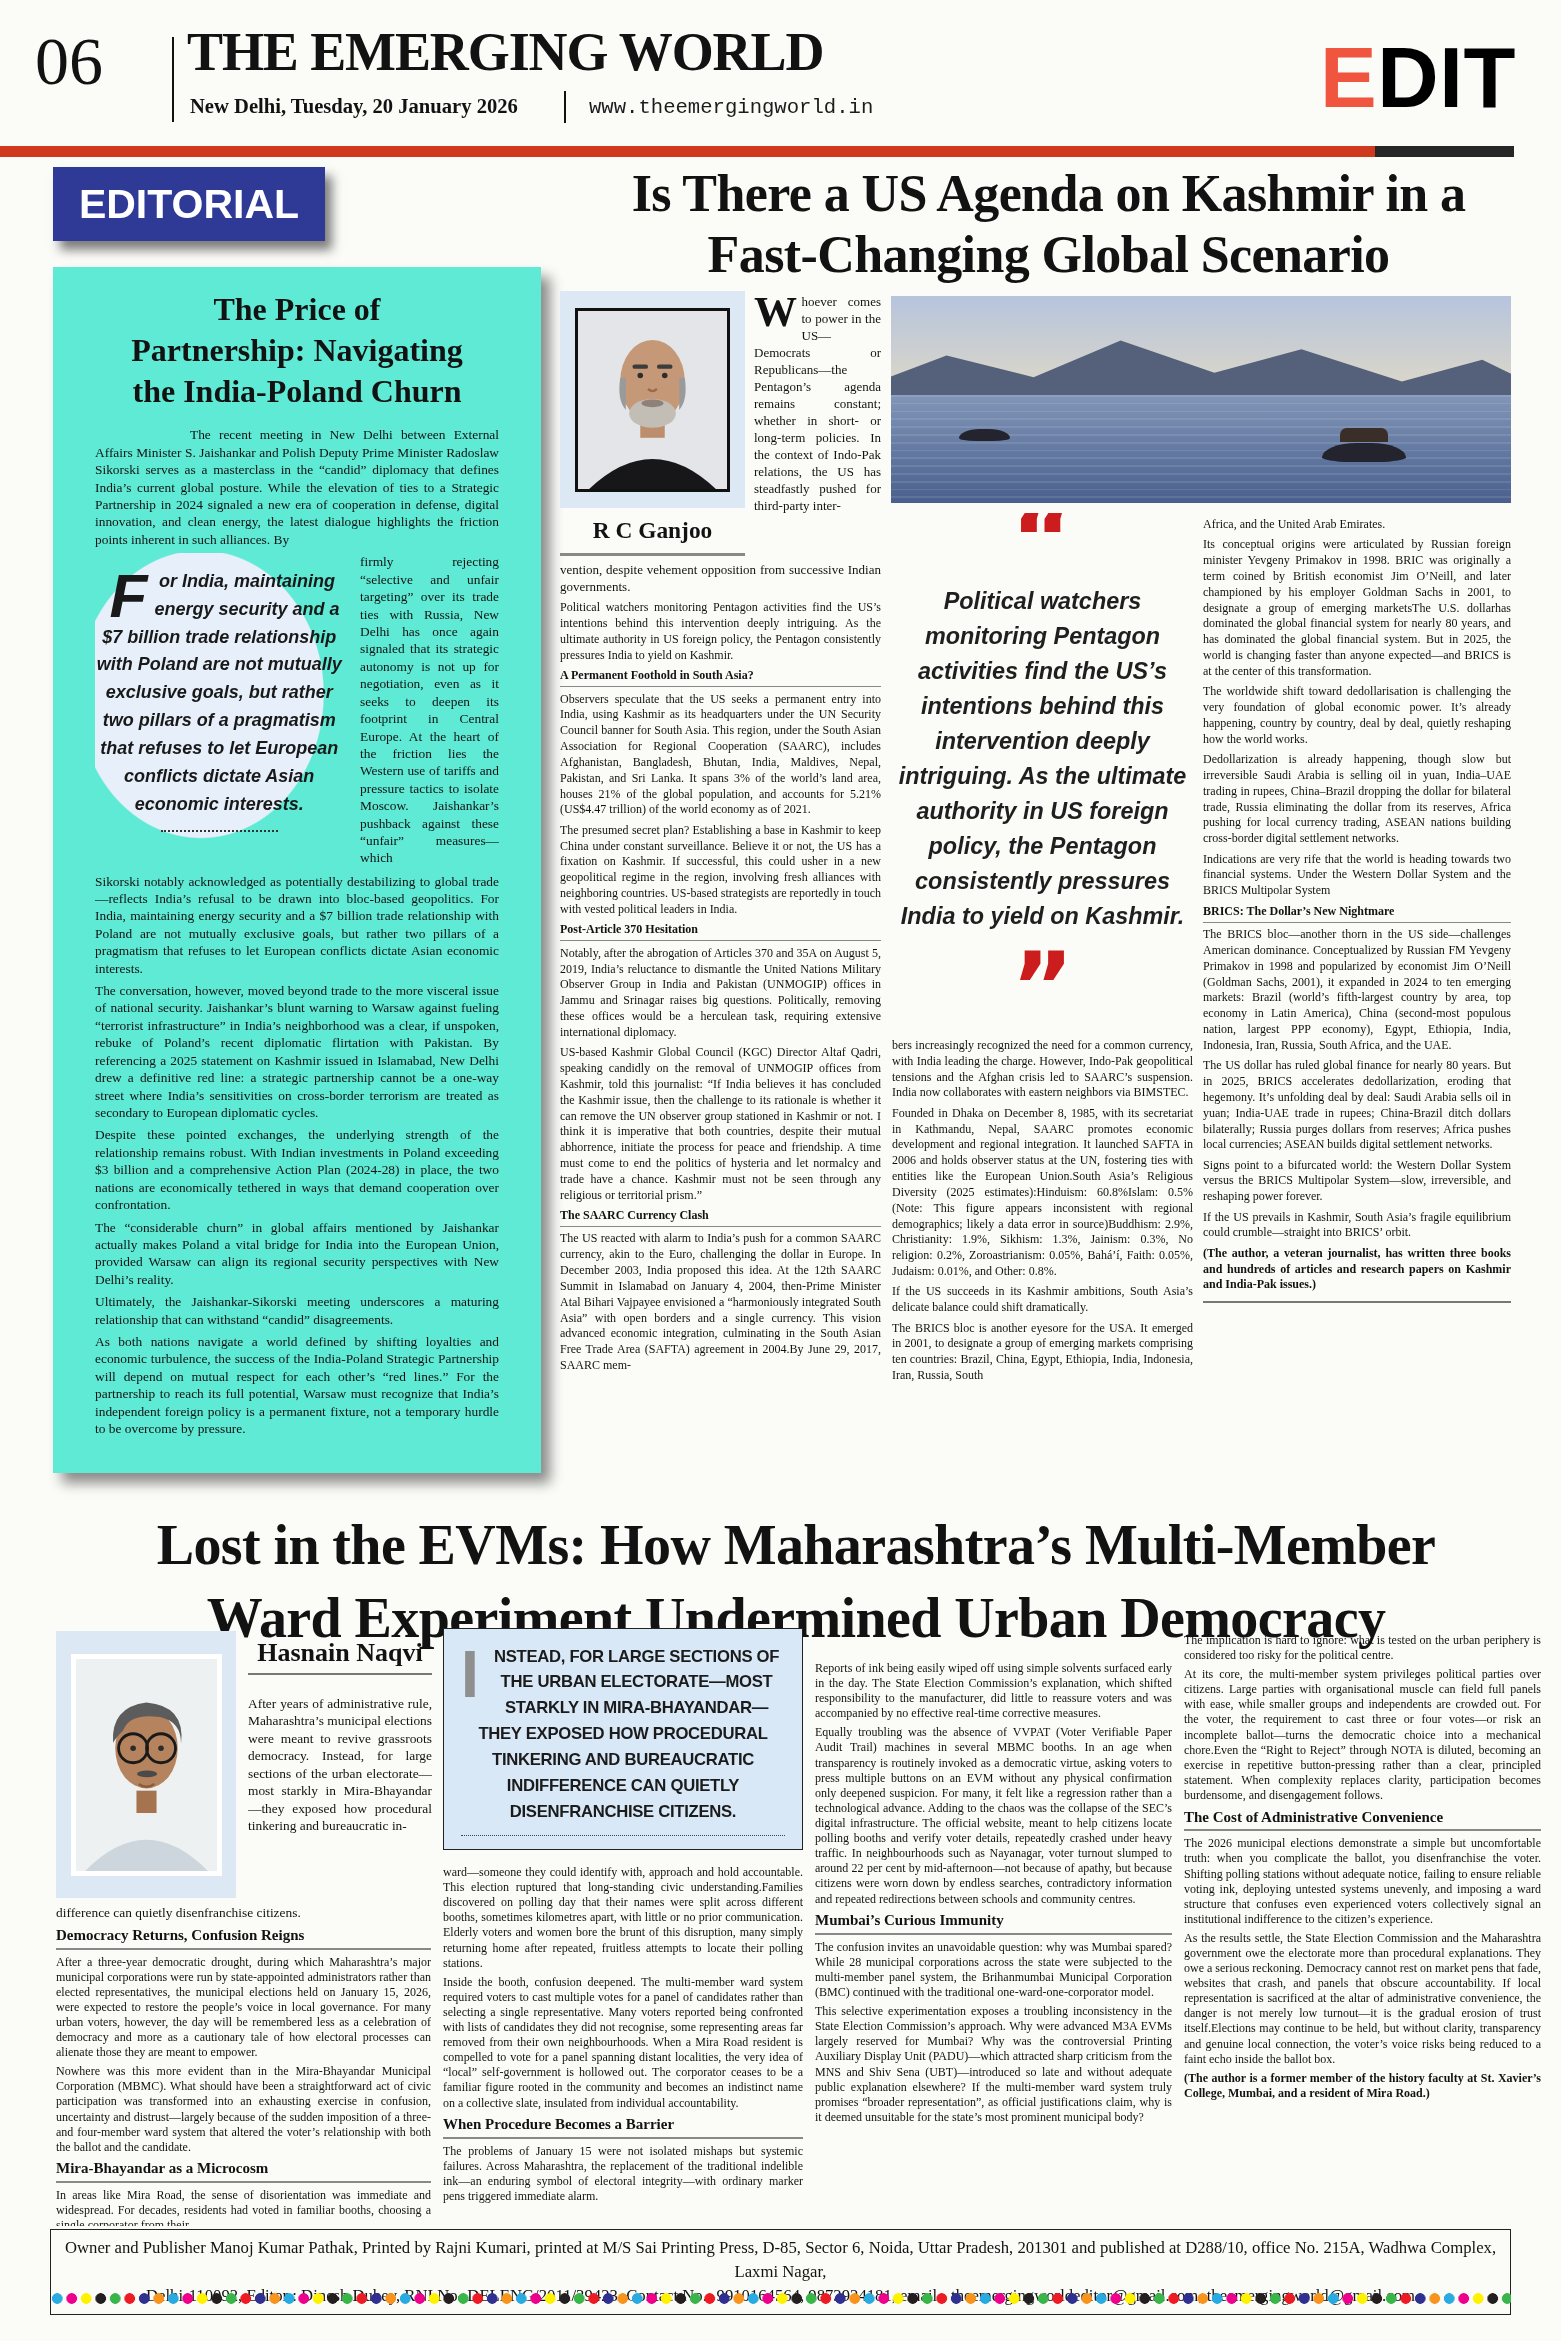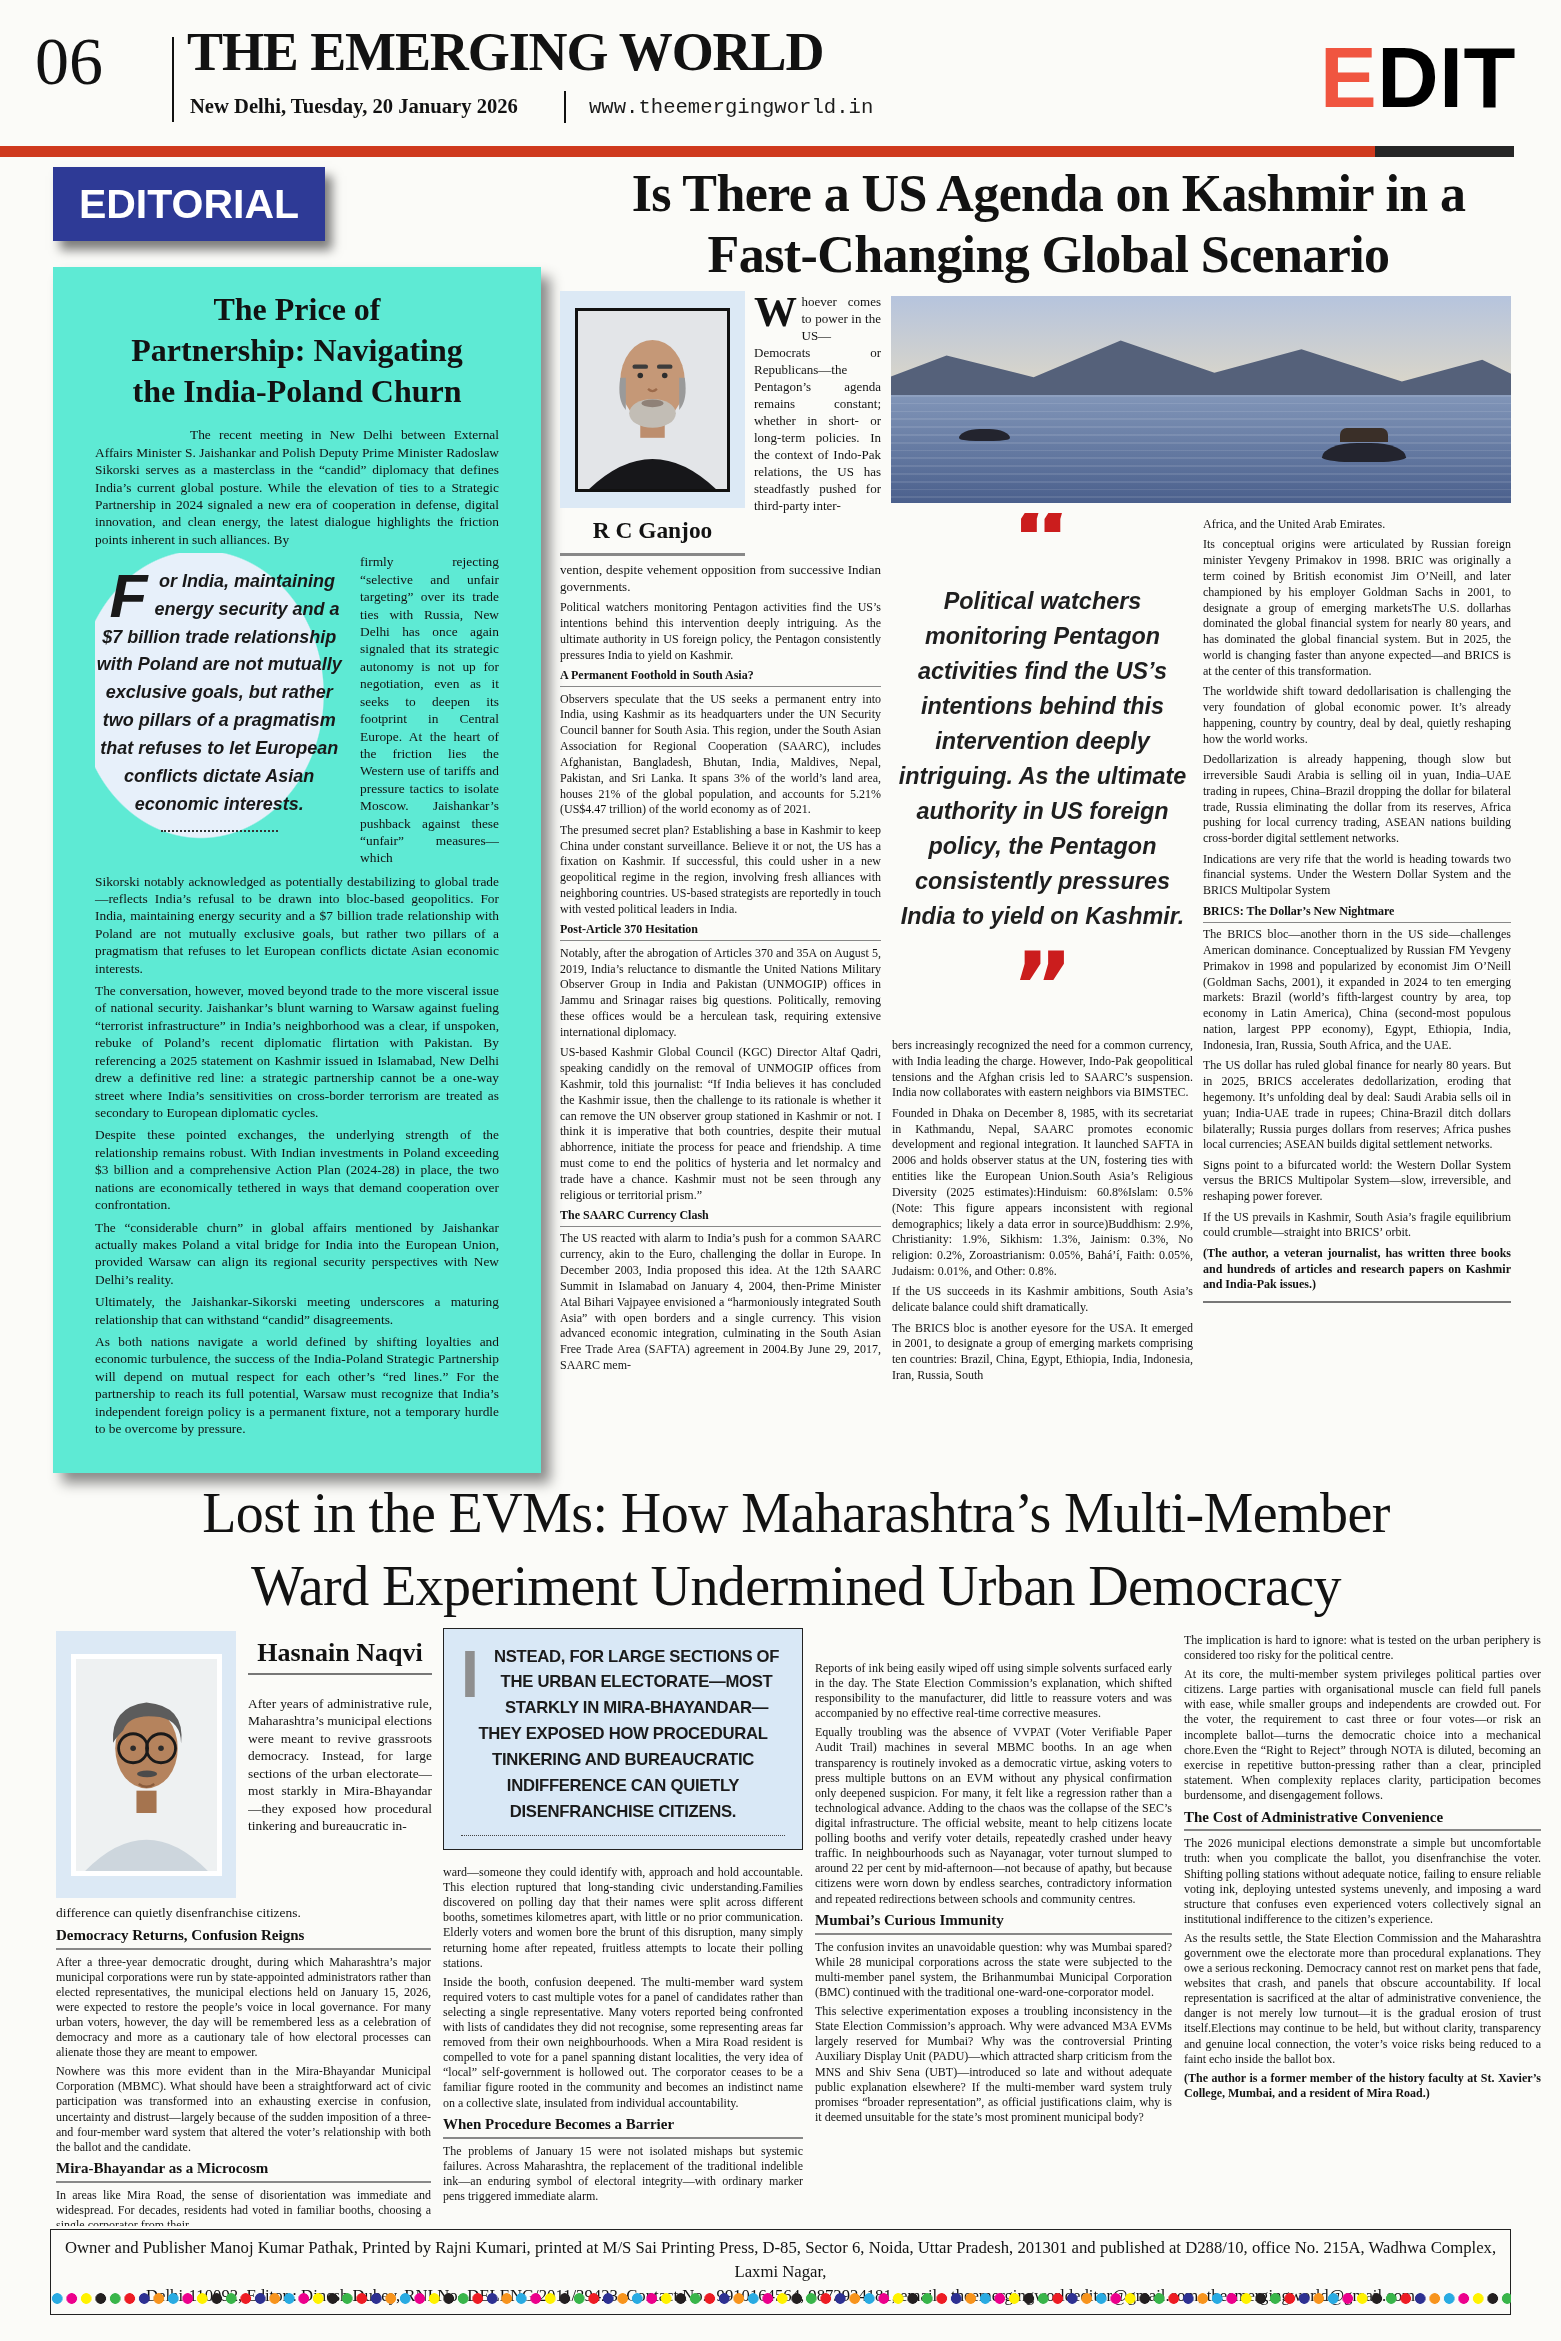--- a/index.html
+++ b/index.html
@@ -59,21 +59,21 @@
   .b1{width:84px;height:19px;right:17%;bottom:20%;}
   .b1::after{content:"";position:absolute;left:22%;top:-14.5px;width:48px;height:13.4px;background:#3a2f28;border-radius:6.7px 6.7px 0 0;}
   .b2{width:51px;height:12.3px;left:11%;bottom:30%;}
   .qmark{font-family:"DejaVu Sans",sans-serif;font-weight:bold;color:#cb1d1d;font-size:95px;line-height:.55;display:block;}
   .k-quote{font-family:"Liberation Sans",sans-serif;font-weight:bold;font-style:italic;
            font-size:23.4px;line-height:1.5;text-align:center;color:#1f1f1f;}
   .bio{font-weight:bold;}
   .end-rule{border-bottom:2.8px solid #777;margin-top:7.8px;}
 
   
-  .headline-e{font-size:56px;font-weight:normal;line-height:1.3;text-align:center;letter-spacing:-0.6px;}
+  .headline-e{font-size:56px;font-weight:bold;line-height:1.3;text-align:center;letter-spacing:-0.6px;margin-top:32px;}
   .headline-e span{display:block;}
   .body-sm{font-size:12px;line-height:1.26;}
   .body-sm p{margin:0 0 3.9px 0;}
   .sec-head-b{font-size:15px;font-weight:bold;border-bottom:2.2px solid #888;padding-bottom:2.8px;margin:4.5px 0 5px 0;}
   .photo-card{background:#dce9f5;display:flex;align-items:center;justify-content:center;}
   .photo-frame-w{border:5.6px solid #fff;background:#eef1f2;line-height:0;}
   .name-e{font-size:26px;font-weight:bold;text-align:center;border-bottom:2.2px solid #777;padding-bottom:5px;}
   .quote-box{background:#d9e8f6;border:1.7px solid #222;padding:14.5px 16.7px 10px 16.7px;box-sizing:border-box;}
   .box-quote{font-family:"Liberation Sans",sans-serif;font-weight:bold;font-size:16.7px;line-height:1.55;
              text-align:center;letter-spacing:-0.3px;color:#1b1b1b;}

